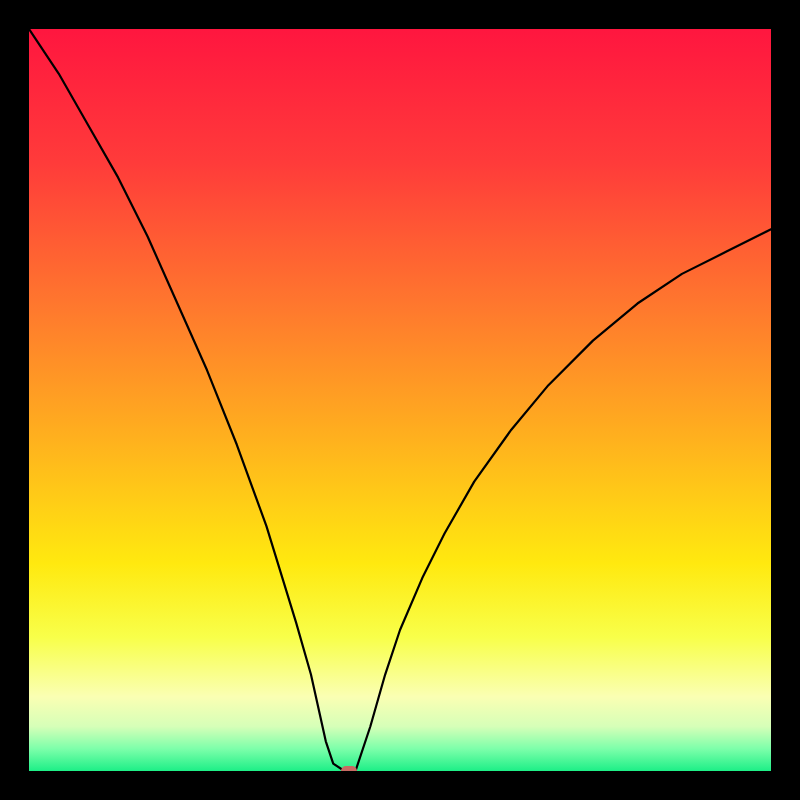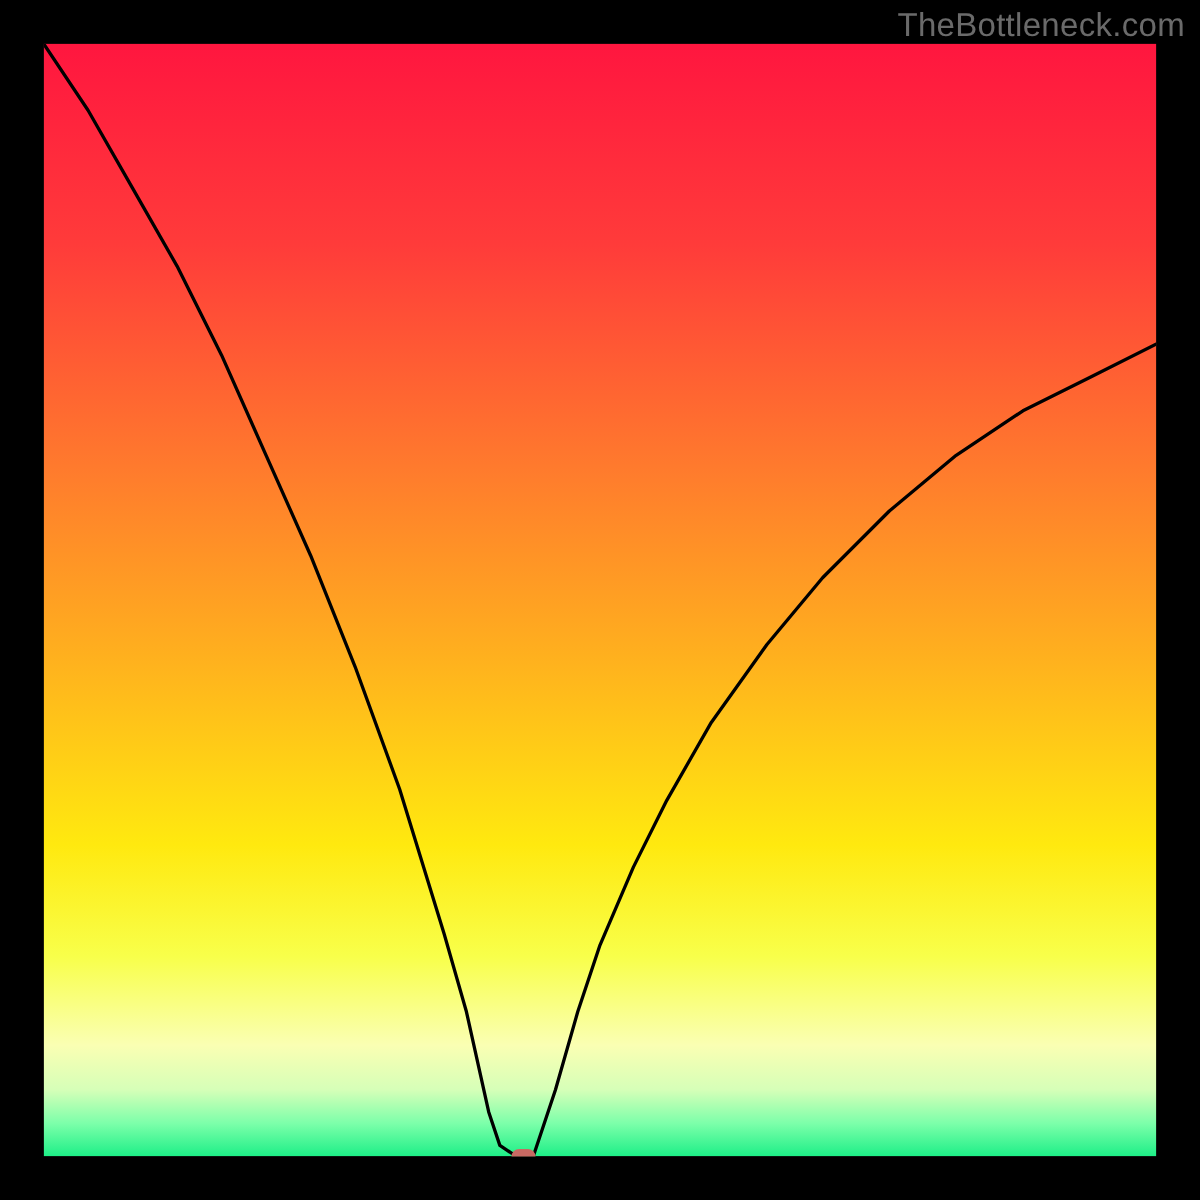--- a/index.html
+++ b/index.html
@@ -52,21 +52,20 @@
     border-radius: 5px;
     transform: translate(-50%, -50%);
     z-index: 4;
   }
 </style>
 </head>
 <body>
 
 <div class="frame">
 
-  <div class="watermark">TheBottleneck.com</div>
 
   <div class="plot-area">
 
     <svg class="gradient" viewBox="0 0 100 100" preserveAspectRatio="none">
       <defs>
         <linearGradient id="bg-grad" x1="0" y1="0" x2="0" y2="1">
             <stop offset="0%" stop-color="#ff163f"></stop>
             <stop offset="18%" stop-color="#ff3b3a"></stop>
             <stop offset="38%" stop-color="#ff7a2d"></stop>
             <stop offset="55%" stop-color="#ffb01e"></stop>

